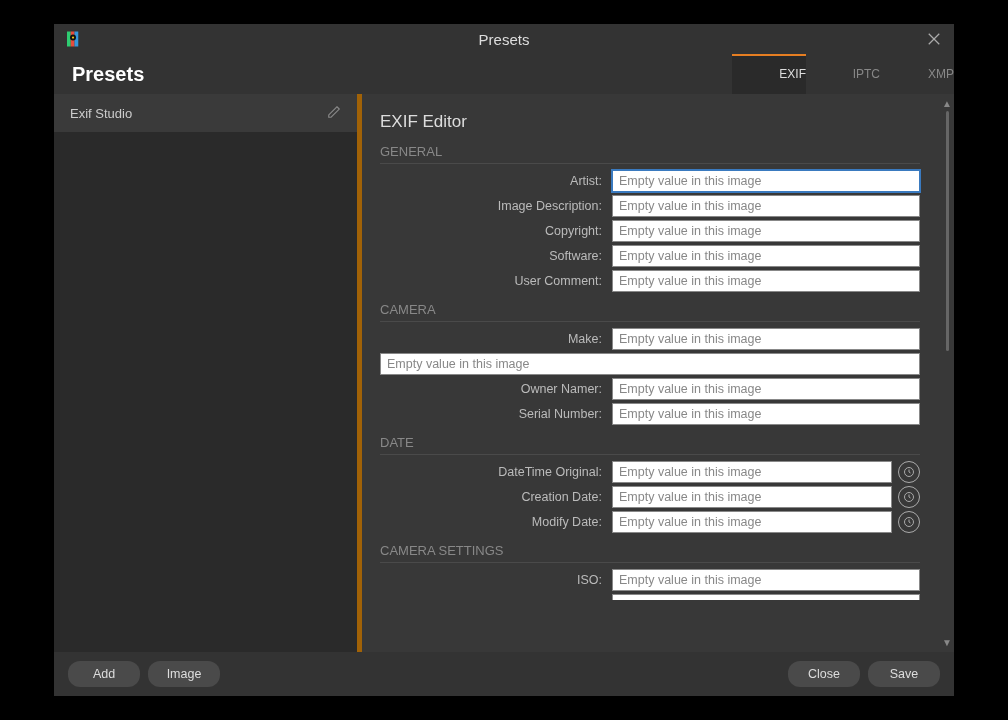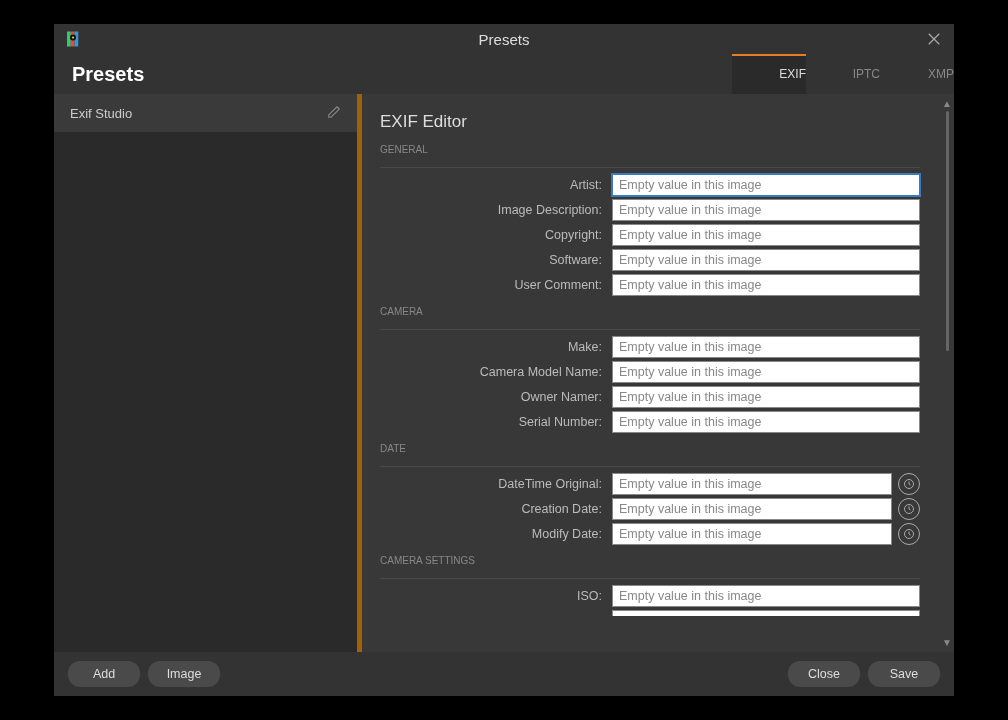--- a/index.html
+++ b/index.html
@@ -148,25 +148,25 @@
   margin-top: 2px;
   border-radius: 2px;
 }
 .scroll-spacer { flex: 1; }
 .editor-title {
   font-size: 17px;
   color: #ddd;
   margin-bottom: 12px;
 }
 .section-header {
-  font-size: 10px;
+  font-size: 13px;
   color: #888;
   margin: 10px 0 6px 0;
   border-bottom: 1px solid #4a4a4a;
-  padding-bottom: 12px;
+  padding-bottom: 4px;
 }
 .field-row {
   display: flex;
   align-items: center;
   margin: 3px 0;
 }
 .field-label {
   flex: 0 0 232px;
   text-align: right;
   color: #bbb;
@@ -305,21 +305,20 @@
           <div class="field-label">User Comment:</div>
           <input class="field-input" placeholder="Empty value in this image" style="">
         </div>
 
         <div class="section-header">CAMERA</div>
         <div class="field-row">
           <div class="field-label">Make:</div>
           <input class="field-input" placeholder="Empty value in this image" style="">
         </div>
         <div class="field-row">
-          <div class="field-label">Camera Model Name:</div>
           <input class="field-input" placeholder="Empty value in this image" style="">
         </div>
         <div class="field-row">
           <div class="field-label">Owner Namer:</div>
           <input class="field-input" placeholder="Empty value in this image" style="">
         </div>
         <div class="field-row">
           <div class="field-label">Serial Number:</div>
           <input class="field-input" placeholder="Empty value in this image" style="">
         </div>

